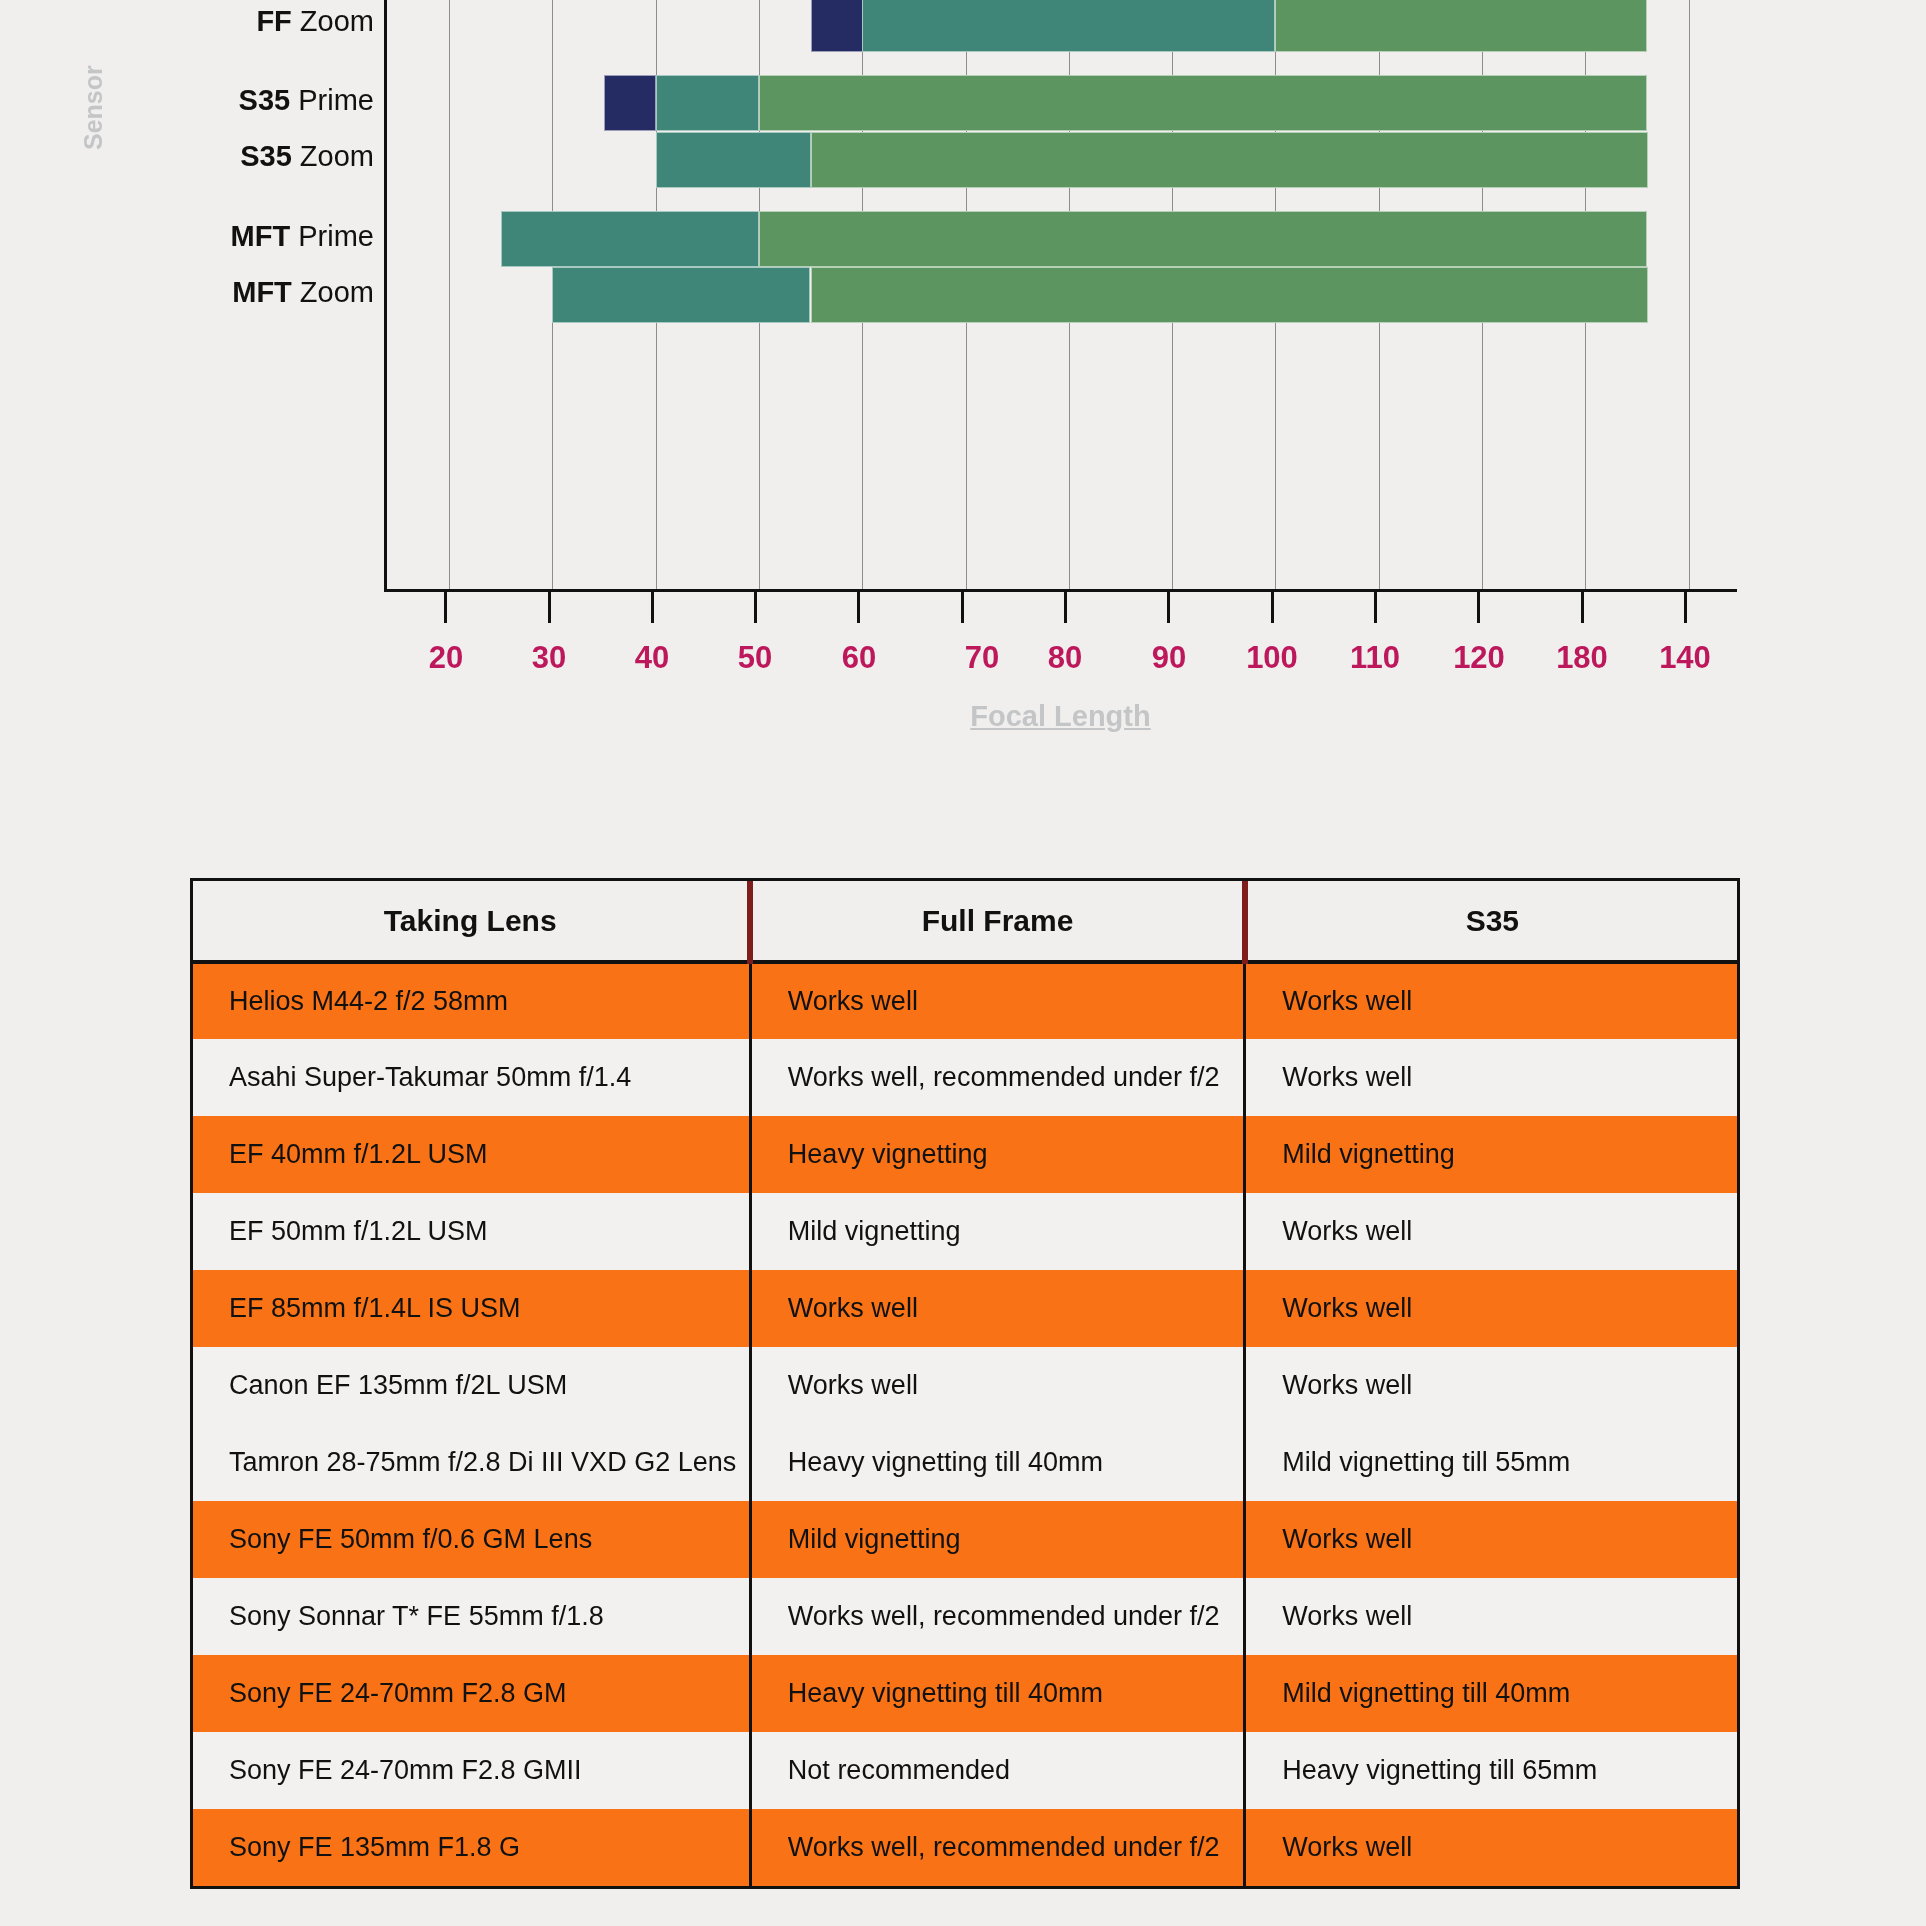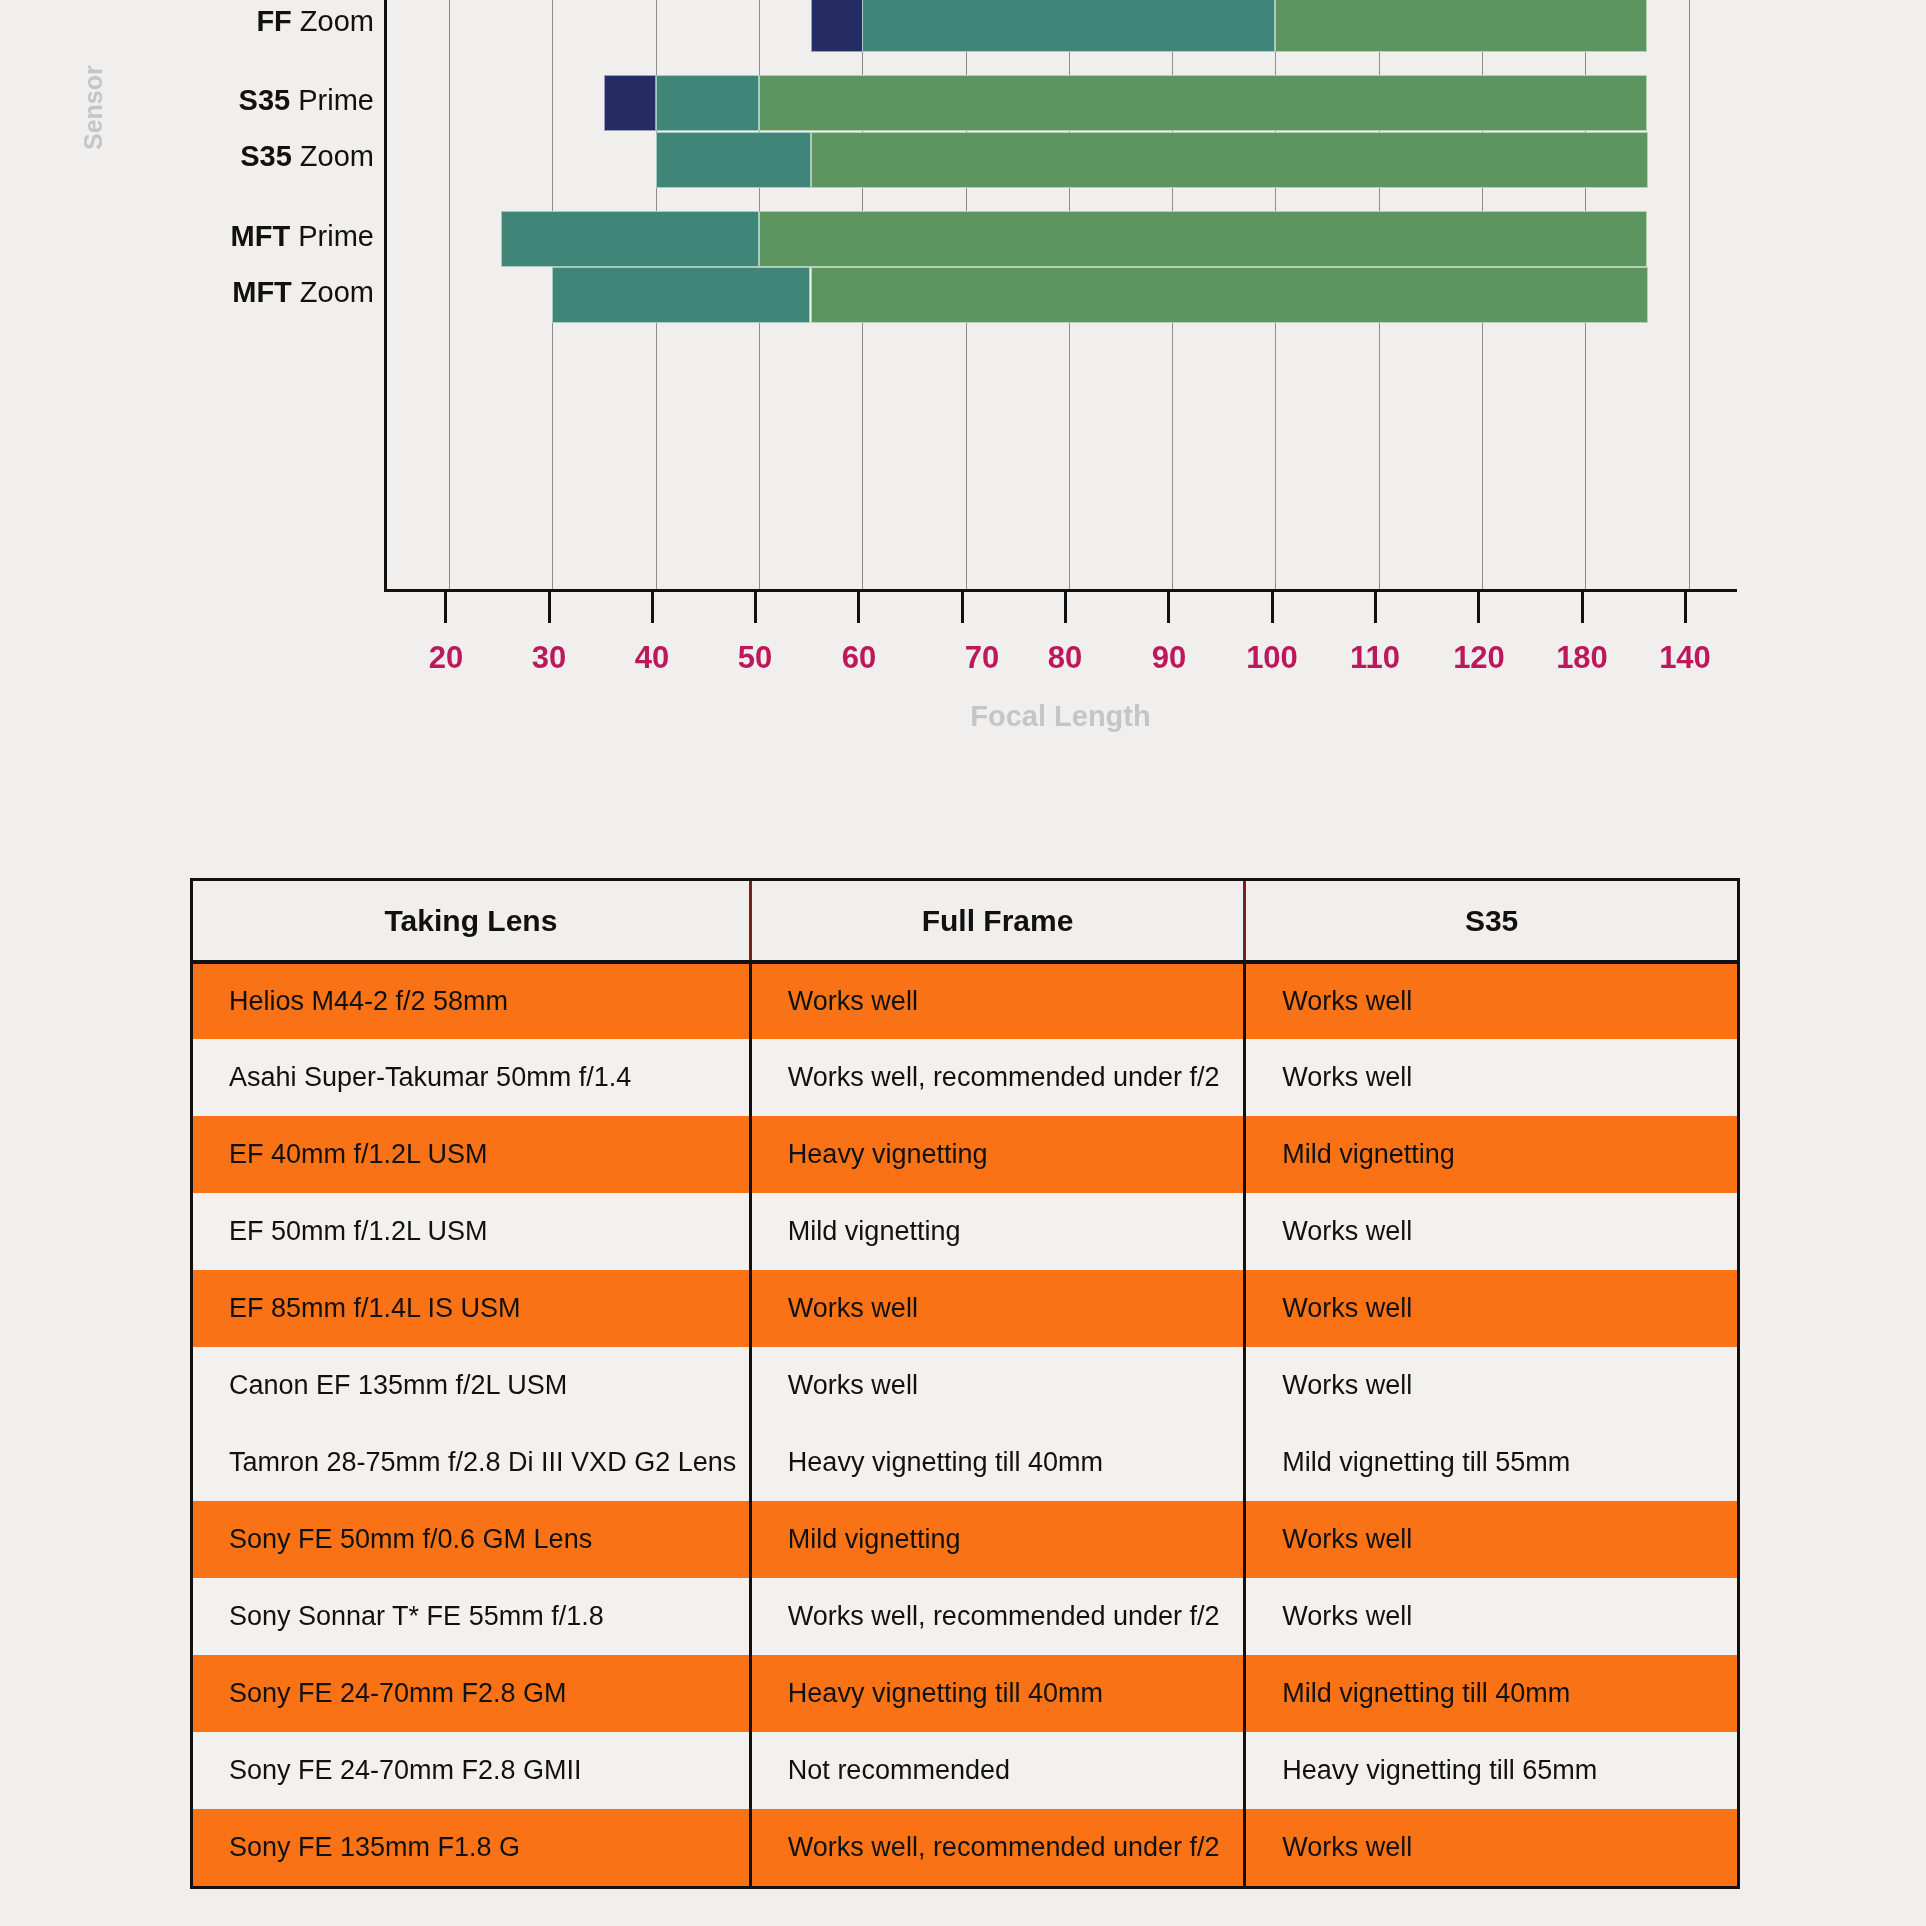--- a/index.html
+++ b/index.html
@@ -98,21 +98,21 @@
   #lens-table col.c2 { width: 492px; }
 
   #lens-table thead th {
     height: 81px;
     font-size: 30px;
     font-weight: 700;
     color: #111;
     text-align: center;
     background: #f0efed;
     border-bottom: 4.5px solid #111;
-    border-right: 3px solid #7f1d1d;
+    border-right: 6px solid #7f1d1d;
   }
   #lens-table thead th:last-child { border-right: none; }
 
   #lens-table tbody td {
     height: 77px;
     font-size: 27px;
     font-weight: 400;
     color: #111;
     padding-left: 36px;
     border-right: 3px solid #111;
@@ -202,21 +202,21 @@
       <div class="tick" style="left: 1374px;"></div>
       <div class="tick-label" style="left: 1325px;">110</div>
       <div class="tick" style="left: 1477px;"></div>
       <div class="tick-label" style="left: 1429px;">120</div>
       <div class="tick" style="left: 1581px;"></div>
       <div class="tick-label" style="left: 1532px;">180</div>
       <div class="tick" style="left: 1684px;"></div>
       <div class="tick-label" style="left: 1635px;">140</div>
     </div>
   <div id="x-axis-title-wrap">
-    <span class="x-axis-title-inner" style="font-size:29px;font-weight:700;color:#c3c5c7;">Focal Length</span>
+    <span class="x-axis-title-inner" style="font-size:29px;font-weight:700;color:#c3c5c7;text-decoration:underline;">Focal Length</span>
   </div>
 </div>
 
 <div id="lens-table">
   <table>
     <colgroup>
         <col class="c0">
         <col class="c1">
         <col class="c2">
       </colgroup>

